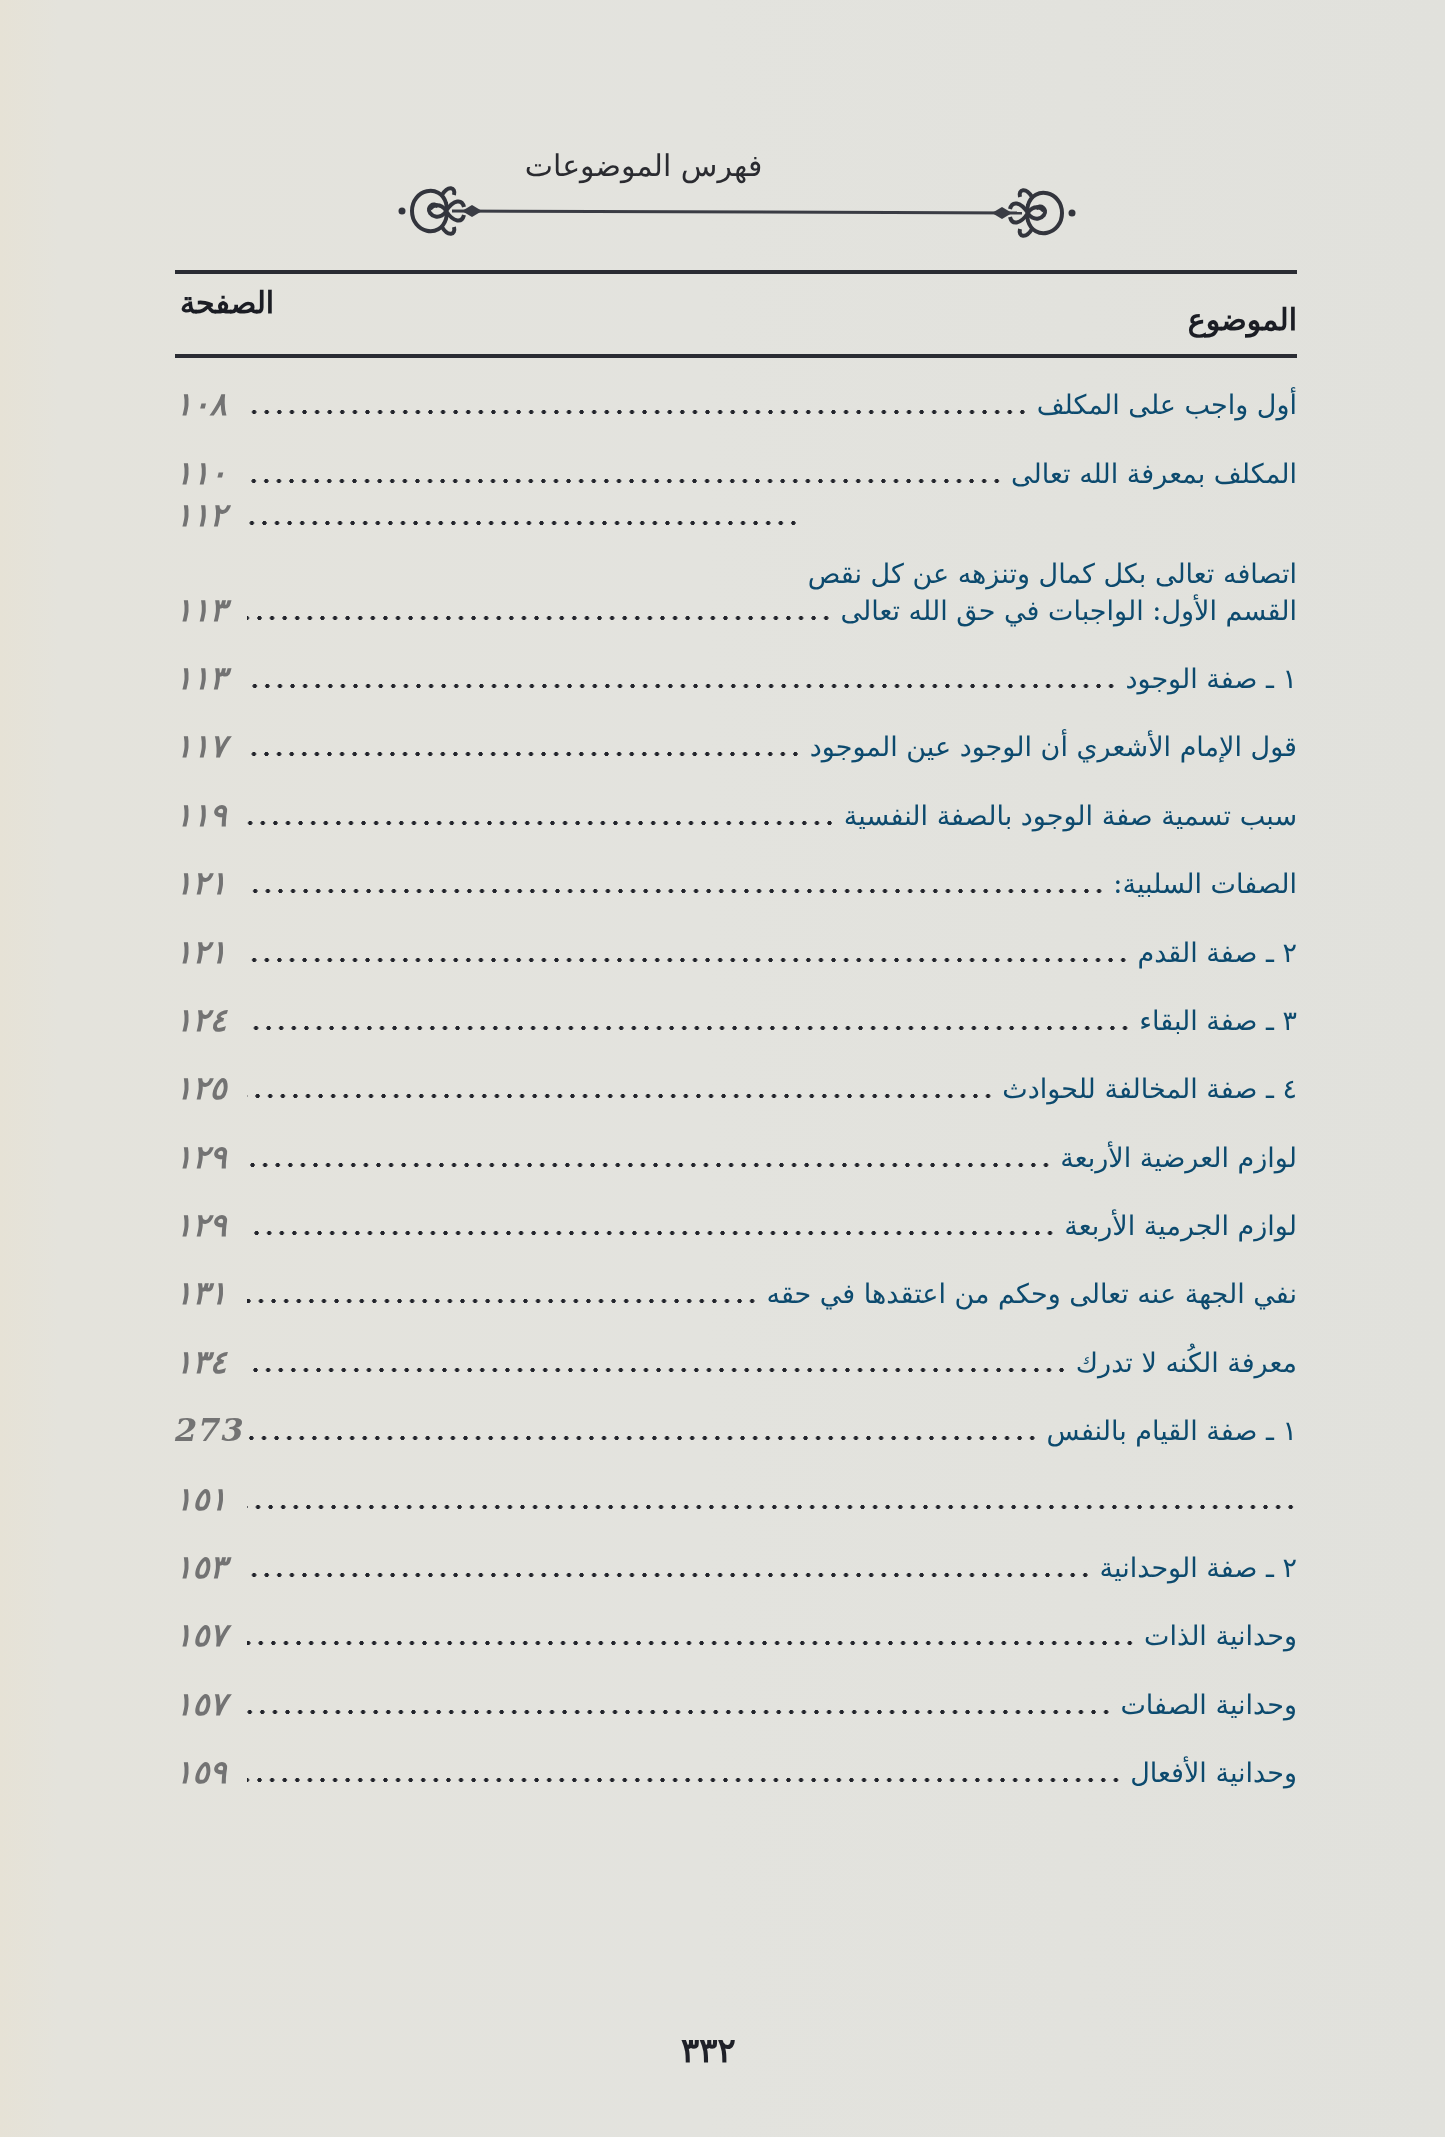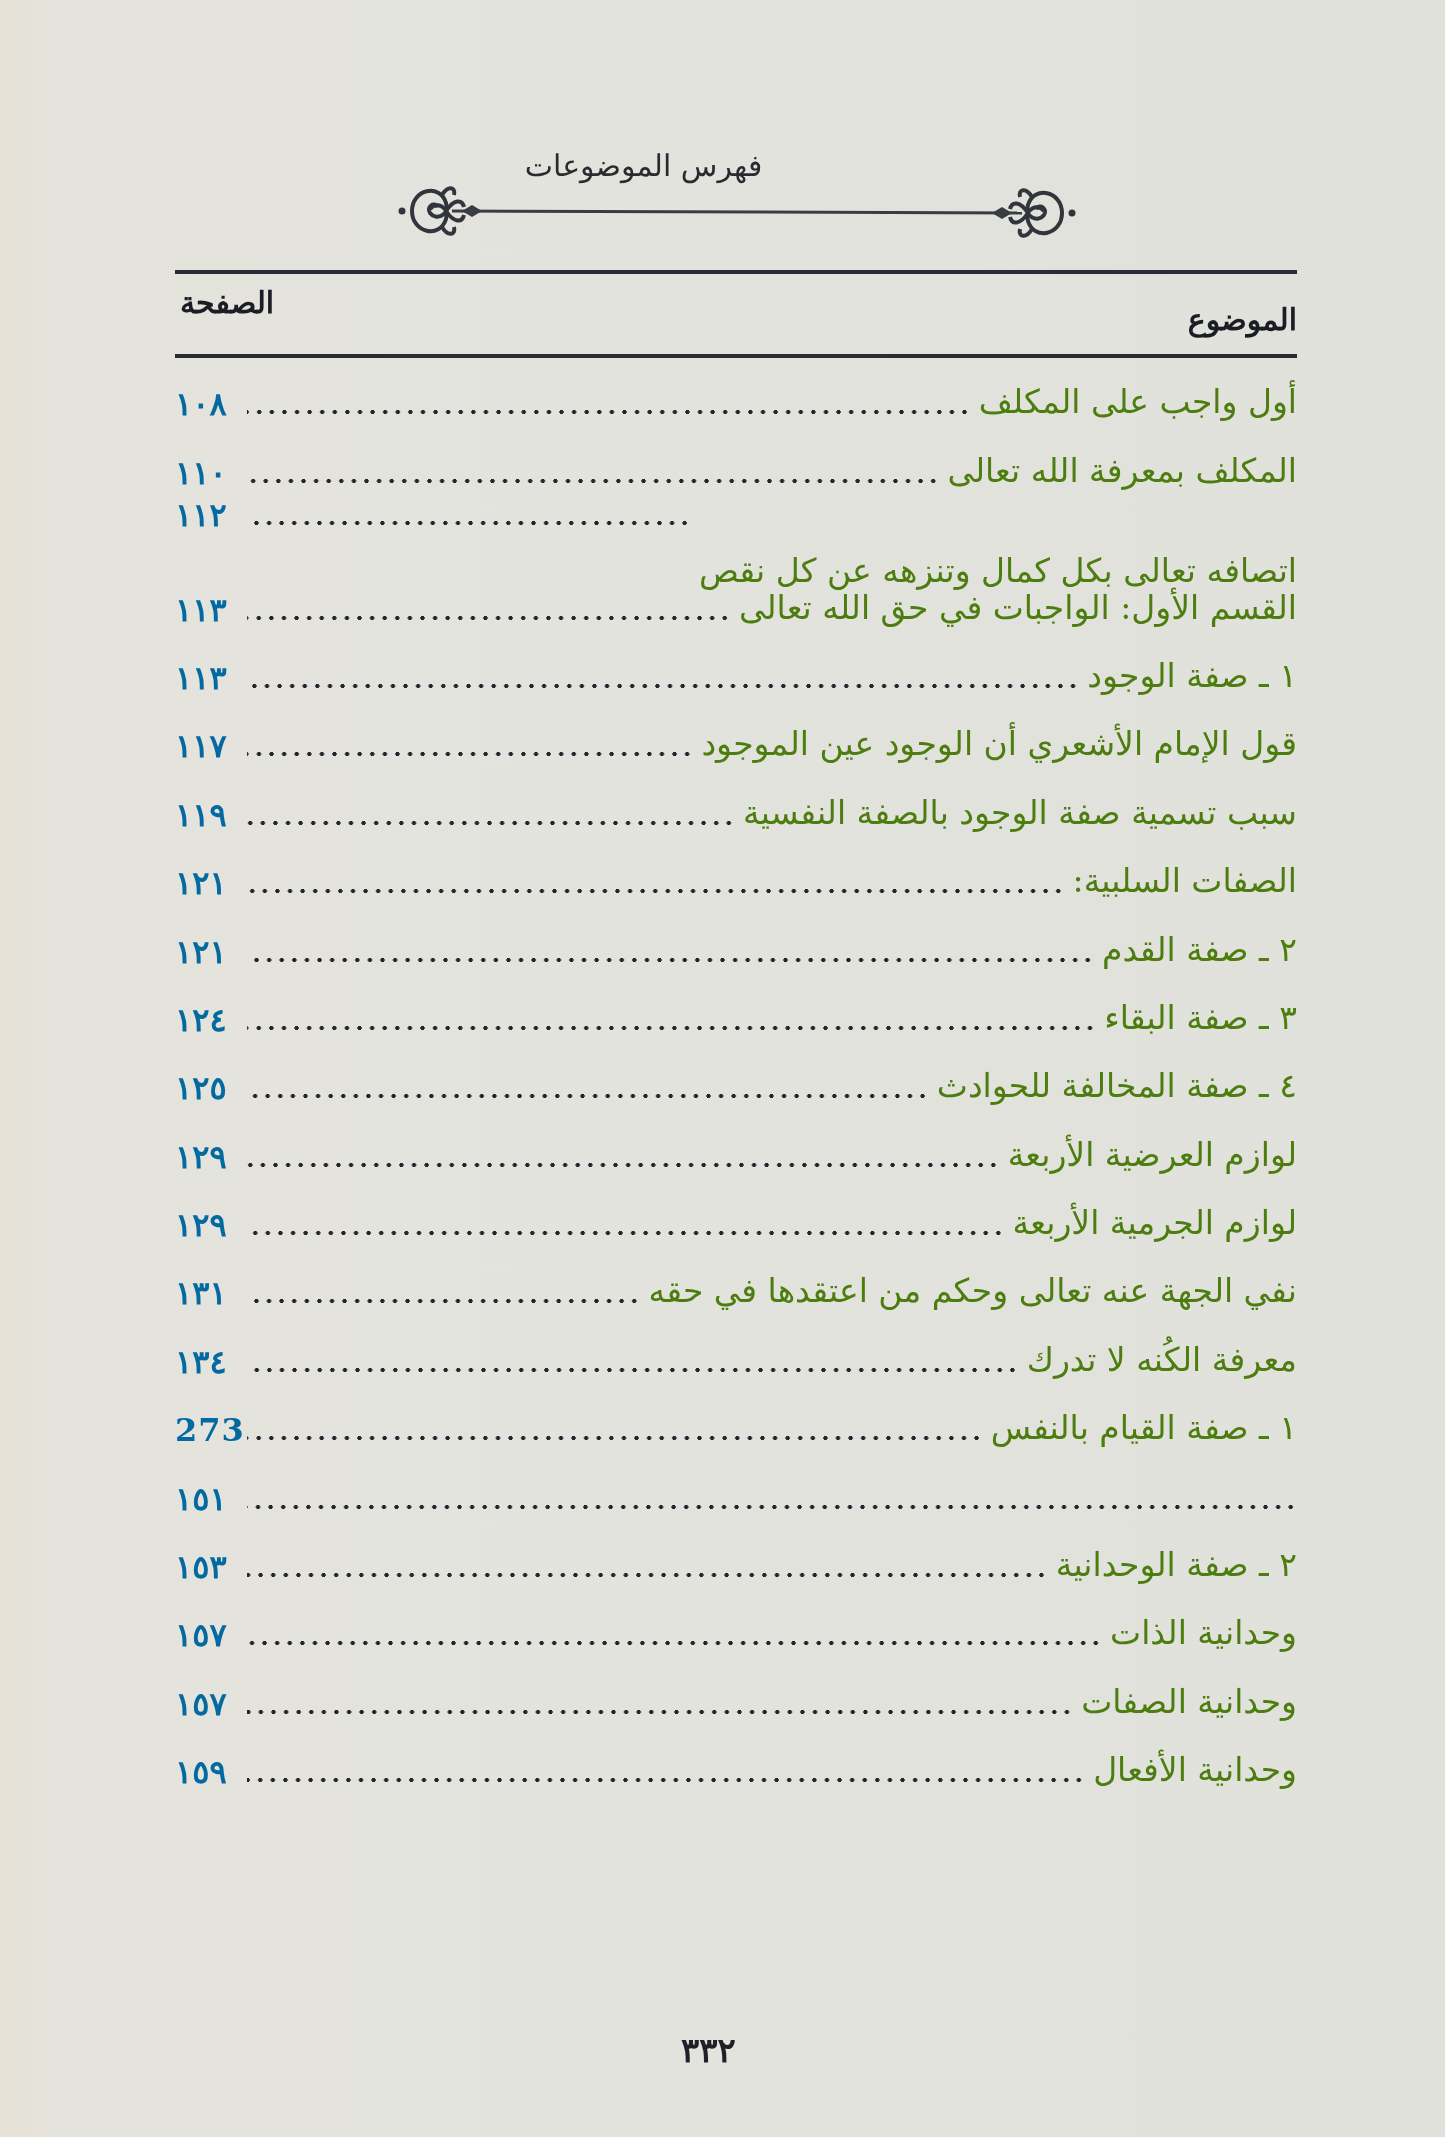--- a/index.html
+++ b/index.html
@@ -32,33 +32,33 @@
 
     .toc {
       position: absolute; top: 360px; left: 175px; width: 1122px;
       direction: rtl;
     }
     .row {
       position: relative; height: 68.4px;
       display: flex; align-items: flex-end; direction: rtl;
     }
     .row .topic {
-      font-size: 33px; white-space: nowrap; line-height: 1;
-      padding-bottom: 10px; padding-left: 8px; color: #4d7c0f;
+      font-size: 27px; white-space: nowrap; line-height: 1;
+      padding-bottom: 10px; padding-left: 8px; color: #0c4a6e;
     }
     .row .dots {
       flex: 1; height: 40px; margin-bottom: 12px;
       background-image: radial-gradient(circle, #22242b 1.9px, transparent 2.3px);
       background-size: 12.6px 8px;
       background-repeat: repeat-x;
       background-position: right bottom;
     }
     .row .pg {
       font-size: 32px; font-weight: bold; line-height: 1; padding-bottom: 8px;
-      letter-spacing: 1px; min-width: 72px; text-align: left; color: #0369a1;
+      letter-spacing: 1px; min-width: 72px; text-align: left; color: #737373; font-style: italic;
     }
     .row.split .topic { transform: translateY(32px); margin-top: 20px; }
     .row.split .dots { margin-bottom: 38px; }
     .row.split .pg { padding-bottom: 34px; }
 
     .footer-page {
       position: absolute; top: 2030px; left: 0; width: 1417px;
       text-align: center; font-size: 34px; font-weight: bold; color: #1f2128;
       letter-spacing: 3px;
     }

